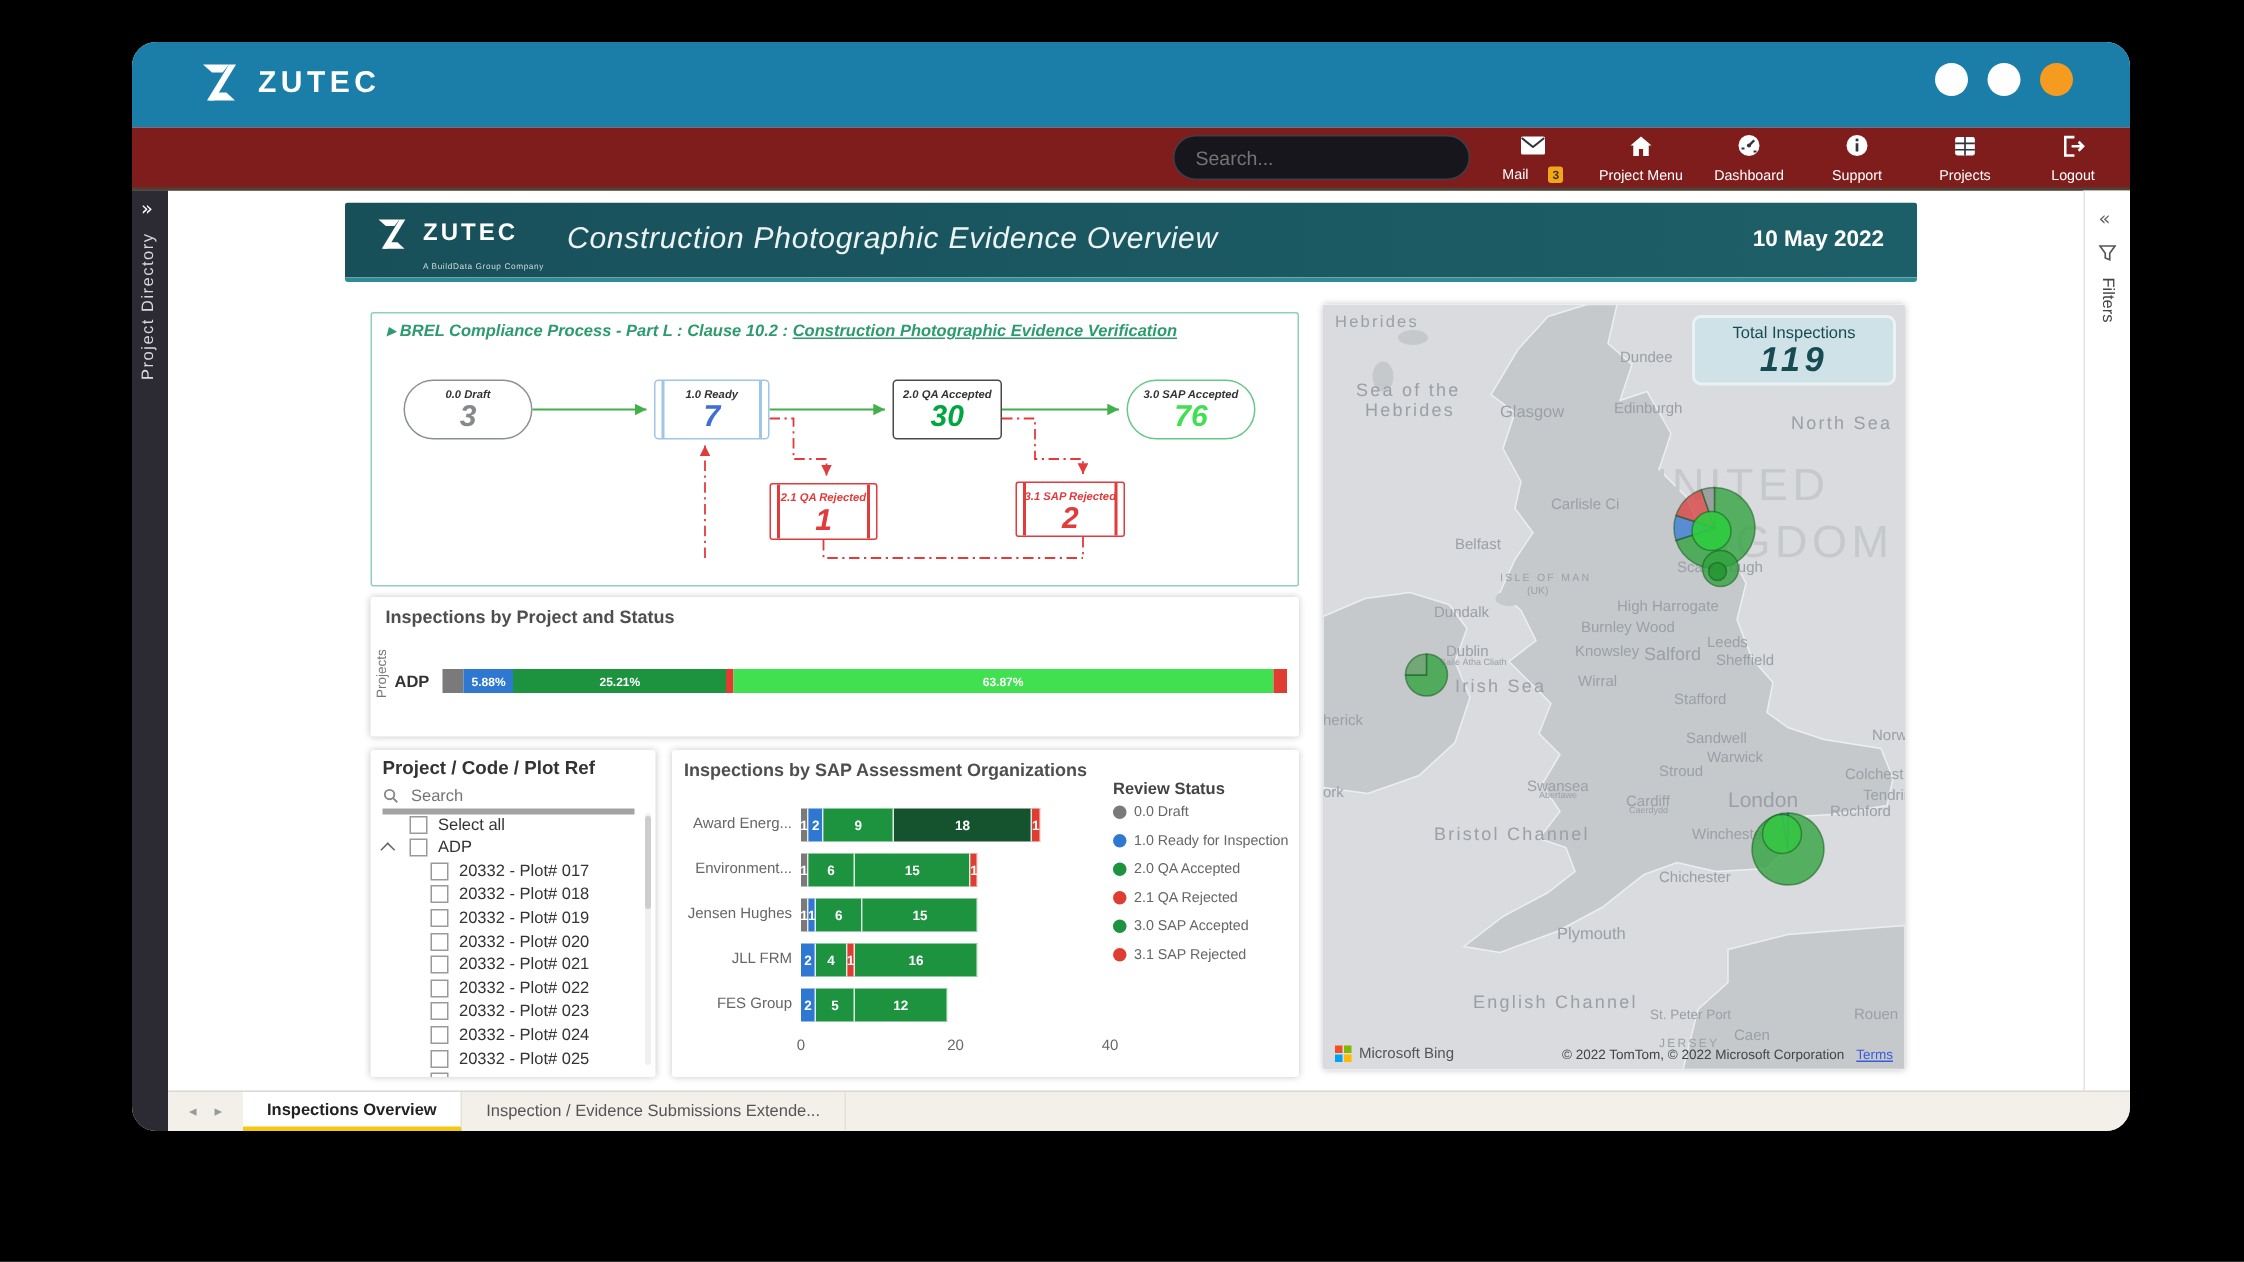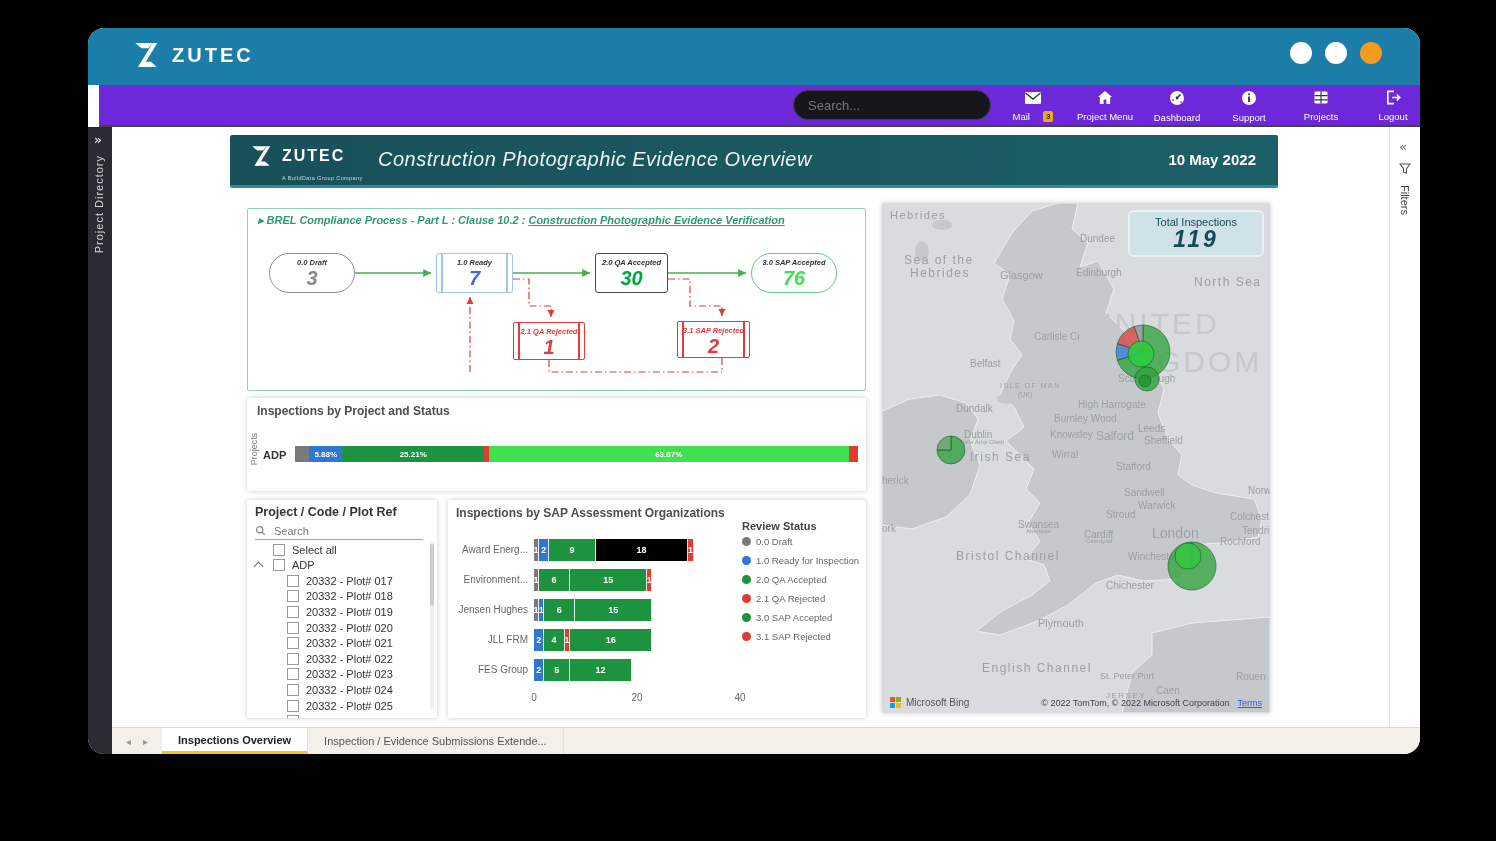--- a/index.html
+++ b/index.html
@@ -7,21 +7,21 @@
   #win{position:absolute;left:88px;top:28px;width:1332px;height:726px;border-radius:16px;overflow:hidden;background:#fff;}
 
   
   .titlebar{position:absolute;left:0;top:0;width:100%;height:57px;background:#1b7ea8;}
   .brand{position:absolute;left:42px;top:11px;display:flex;align-items:center;gap:10px;color:#fff;}
   .brand .bname{font-size:20px;font-weight:bold;letter-spacing:3px;}
   .dots{position:absolute;right:38px;top:14px;display:flex;gap:13px;}
   .dot{width:22px;height:22px;border-radius:50%;}
 
   
-  .navbar{position:absolute;left:0;top:57px;width:100%;height:42px;background:#6d28d9;border-bottom:2px solid #4a4336;box-sizing:border-box;margin-left:11px;}
+  .navbar{position:absolute;left:0;top:57px;width:100%;height:42px;background:#7f1d1d;border-bottom:2px solid #4a4336;box-sizing:border-box;}
   .search{position:absolute;left:694px;top:5px;width:198px;height:30px;background:#17161c;border-radius:15px;display:flex;align-items:center;padding:0 12px;box-sizing:border-box;border:1px solid #3f3e48;}
   .search input{flex:1;background:transparent;border:0;color:#ddd;font-size:13px;outline:none;font-family:"Liberation Sans",sans-serif;}
   .nav-items{position:absolute;right:2px;top:1px;width:432px;height:40px;display:flex;}
   .nav-item{flex:1;display:flex;flex-direction:column;align-items:center;justify-content:center;color:#fff;gap:2px;cursor:pointer;}
   .nav-item .lbl{font-size:9.5px;display:flex;gap:13px;align-items:center;white-space:nowrap;}
   .badge{background:#f2a71b;color:#443308;font-size:8px;font-weight:bold;padding:1px 3px;border-radius:2px;}
 
   
   .leftrail{position:absolute;left:0;top:99px;bottom:0;width:24px;background:#2c2b33;}
   .rail-chev{position:absolute;top:5px;left:6px;font-size:13px;color:#fff;cursor:pointer;font-family:"DejaVu Sans",sans-serif;}
@@ -63,21 +63,21 @@
   .fnode.sub::before{left:4px;}  .fnode.sub::after{right:4px;}
 
   
   .pnl-title{position:absolute;left:10px;top:6px;font-size:12px;font-weight:bold;color:#4e4e4e;}
   .ps-ylab{position:absolute;left:-14px;top:46px;font-size:9px;color:#777;transform:rotate(-90deg);width:42px;text-align:center;}
   .ps-cat{position:absolute;left:16px;top:51px;font-size:11px;font-weight:bold;color:#333;}
   .ps-bar{position:absolute;left:48px;top:48px;width:563px;height:16px;display:flex;}
   .ps-seg{height:100%;display:flex;align-items:center;justify-content:center;color:#fff;font-size:8px;font-weight:bold;overflow:hidden;}
 
   
-  .sl-search{position:absolute;left:8px;top:22px;width:168px;height:17px;border-bottom:1px solid #a3a3a3;display:flex;align-items:center;gap:6px;}
+  .sl-search{position:absolute;left:8px;top:22px;width:168px;height:17px;border-bottom:4px solid #a3a3a3;display:flex;align-items:center;gap:6px;}
   .sl-search input{border:0;outline:none;flex:1;font-size:11px;color:#333;font-family:"Liberation Sans",sans-serif;}
   .sl-row{position:absolute;display:flex;align-items:center;gap:7px;font-size:11px;color:#333;height:15px;cursor:pointer;}
   .cb{width:10px;height:10px;border:1px solid #9a9a9a;background:#fff;flex:none;}
   .chev-up{width:6px;height:6px;border-left:1.4px solid #666;border-top:1.4px solid #666;transform:rotate(45deg);margin-top:3px;}
   .sl-scroll{position:absolute;right:3px;top:42px;width:4px;height:168px;background:#f0f0f0;border-radius:2px;}
   .sl-thumb{position:absolute;left:0;top:2px;width:4px;height:62px;background:#cdcdcd;border-radius:2px;}
 
   
   .sap-cat{position:absolute;left:0;width:80px;text-align:right;font-size:10px;color:#666;white-space:nowrap;}
   .sap-bar{position:absolute;left:86px;height:22px;display:flex;}
@@ -351,21 +351,21 @@
           <div class="sap-bar" style="top: 39px;">
             <div class="sap-seg" style="width: 5.15px; background: rgb(122, 122, 122);">
               <span>1</span>
             </div>
             <div class="sap-seg" style="width: 10.3px; background: rgb(46, 120, 210);">
               <span>2</span>
             </div>
             <div class="sap-seg" style="width: 46.35px; background: rgb(29, 147, 64);">
               <span>9</span>
             </div>
-            <div class="sap-seg" style="width: 92.7px; background: #000000;">
+            <div class="sap-seg" style="width: 92.7px; background: #14532d;">
               <span>18</span>
             </div>
             <div class="sap-seg" style="width: 5.15px; background: rgb(224, 60, 50);">
               <span>1</span>
             </div>
           </div>
           <div class="sap-cat" style="top: 74px;">Environment...</div>
           <div class="sap-bar" style="top: 69px;">
             <div class="sap-seg" style="width: 5.15px; background: rgb(122, 122, 122);">
               <span>1</span>

